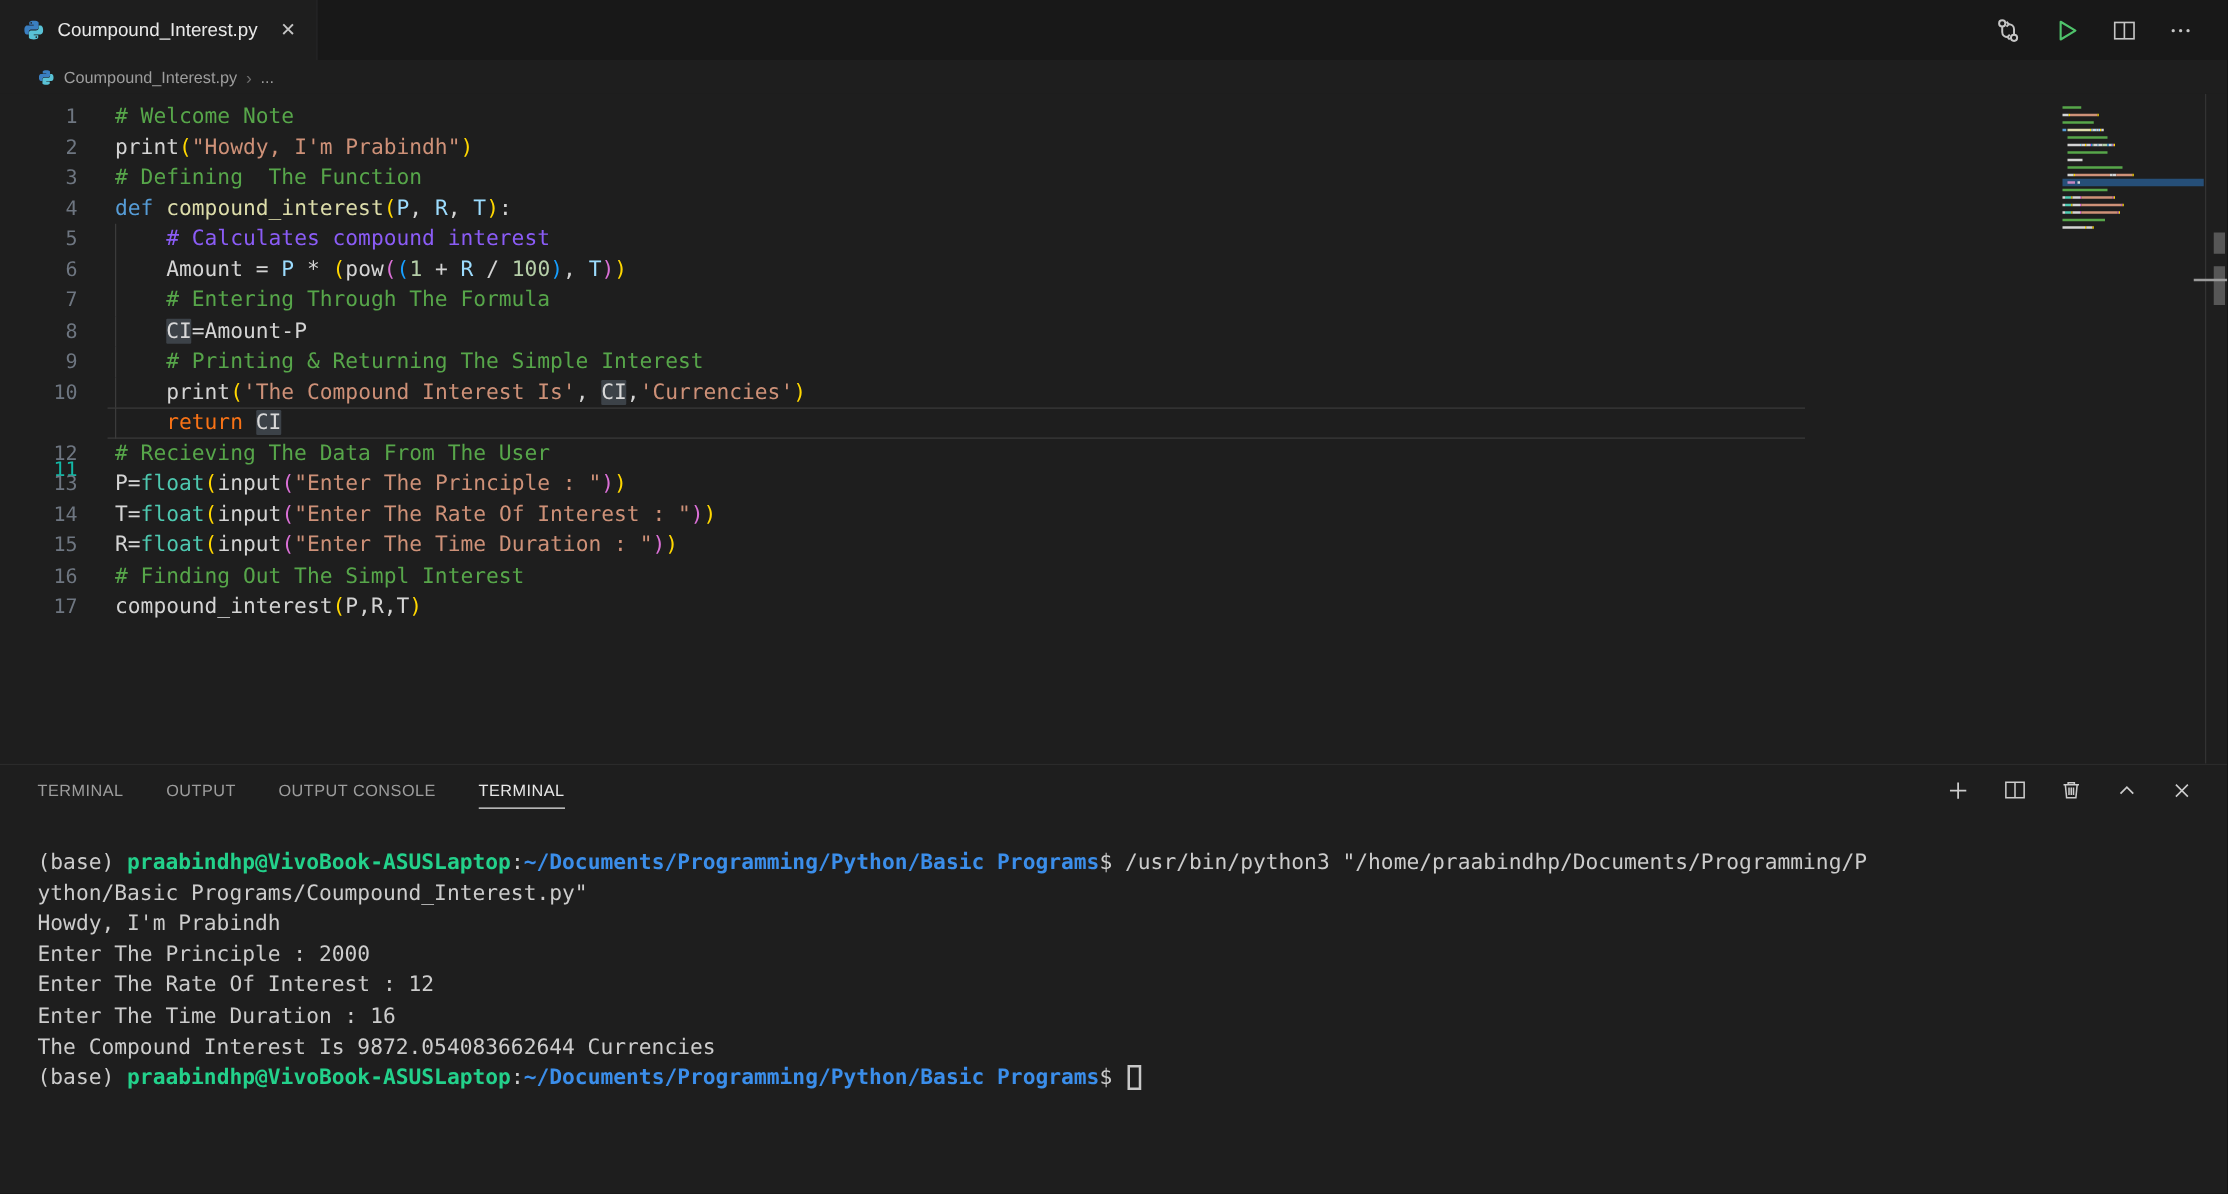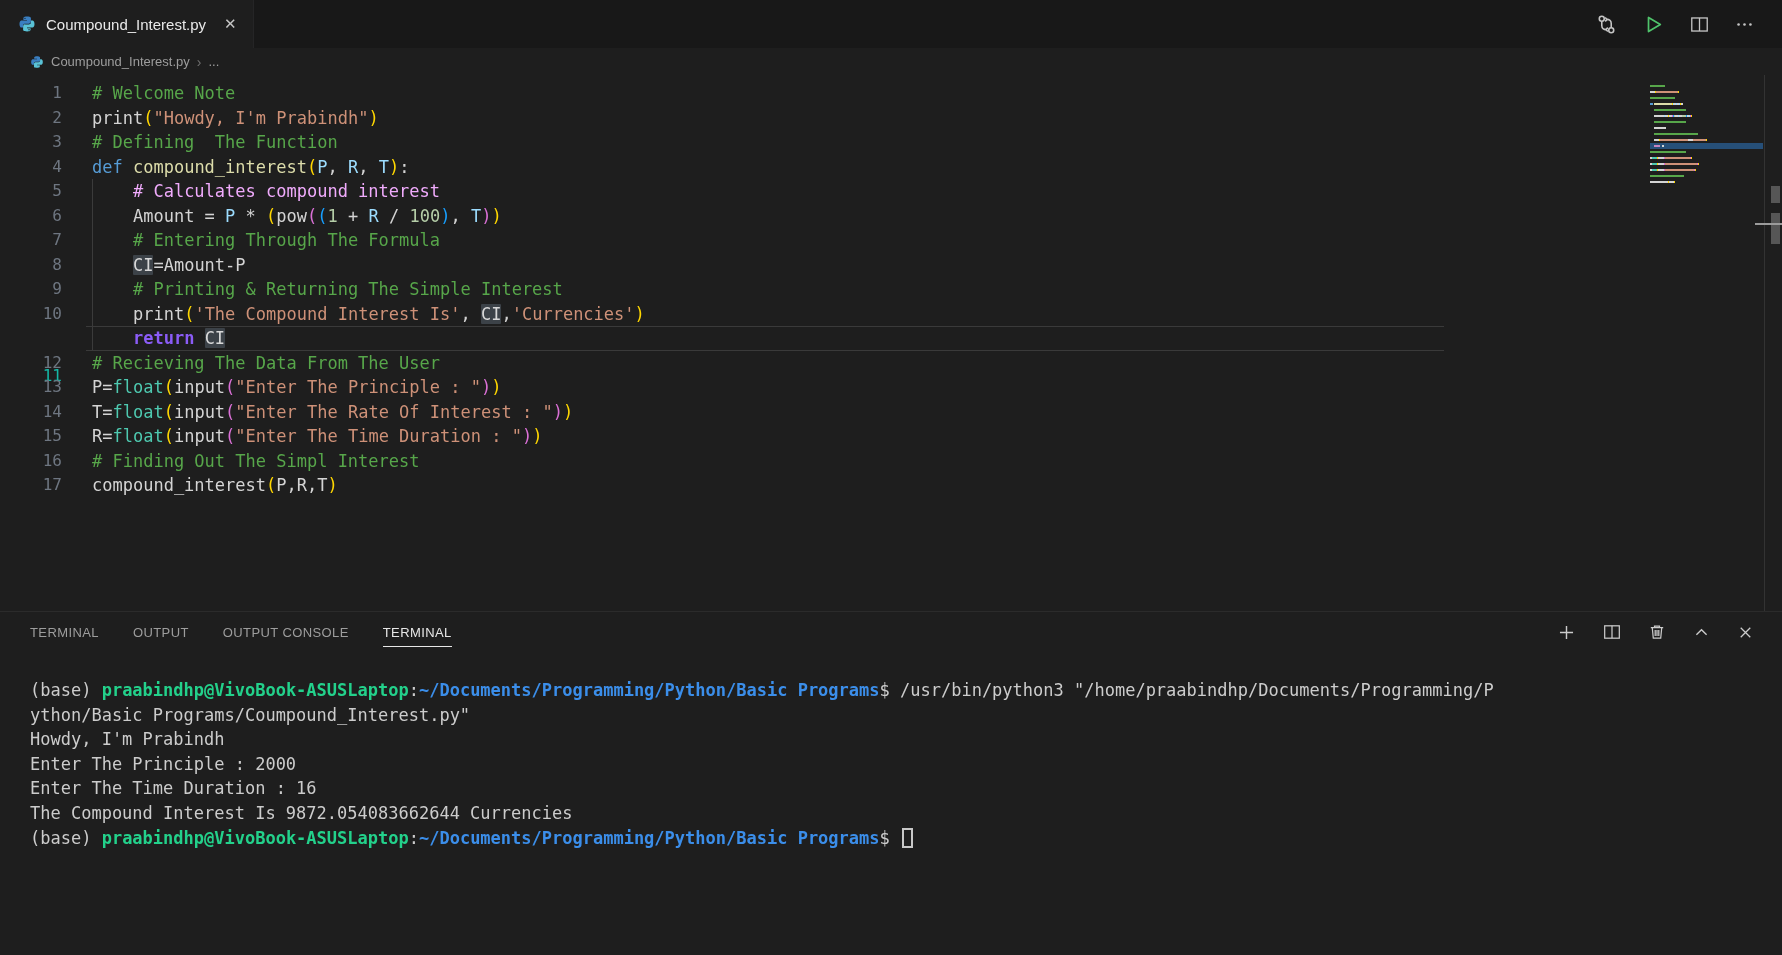--- a/index.html
+++ b/index.html
@@ -139,21 +139,21 @@
         <div class="line">
           <div class="lnum">3</div>
           <div class="ltext"><span style="color: rgb(87, 166, 74);"># Defining  The Function</span></div>
         </div>
         <div class="line">
           <div class="lnum">4</div>
           <div class="ltext"><span style="color: rgb(86, 156, 214);">def</span><span style="color: rgb(212, 212, 212);"> </span><span style="color: rgb(220, 220, 170);">compound_interest</span><span style="color: rgb(255, 215, 0);">(</span><span style="color: rgb(156, 220, 254);">P</span><span style="color: rgb(212, 212, 212);">, </span><span style="color: rgb(156, 220, 254);">R</span><span style="color: rgb(212, 212, 212);">, </span><span style="color: rgb(156, 220, 254);">T</span><span style="color: rgb(255, 215, 0);">)</span><span style="color: rgb(212, 212, 212);">:</span></div>
         </div>
         <div class="line">
           <div class="lnum">5</div>
-          <div class="ltext guide"><span style="color: rgb(212, 212, 212);">    </span><span style="color: #f0abfc;"># Calculates compound interest</span></div>
+          <div class="ltext guide"><span style="color: rgb(212, 212, 212);">    </span><span style="color: #8b5cf6;"># Calculates compound interest</span></div>
         </div>
         <div class="line">
           <div class="lnum">6</div>
           <div class="ltext guide"><span style="color: rgb(212, 212, 212);">    </span><span style="color: rgb(212, 212, 212);">Amount = </span><span style="color: rgb(156, 220, 254);">P</span><span style="color: rgb(212, 212, 212);"> * </span><span style="color: rgb(255, 215, 0);">(</span><span style="color: rgb(212, 212, 212);">pow</span><span style="color: rgb(218, 112, 214);">(</span><span style="color: rgb(23, 159, 255);">(</span><span style="color: rgb(181, 206, 168);">1</span><span style="color: rgb(212, 212, 212);"> + </span><span style="color: rgb(156, 220, 254);">R</span><span style="color: rgb(212, 212, 212);"> / </span><span style="color: rgb(181, 206, 168);">100</span><span style="color: rgb(23, 159, 255);">)</span><span style="color: rgb(212, 212, 212);">, </span><span style="color: rgb(156, 220, 254);">T</span><span style="color: rgb(218, 112, 214);">)</span><span style="color: rgb(255, 215, 0);">)</span></div>
         </div>
         <div class="line">
           <div class="lnum">7</div>
           <div class="ltext guide"><span style="color: rgb(212, 212, 212);">    </span><span style="color: rgb(87, 166, 74);"># Entering Through The Formula</span></div>
         </div>
         <div class="line">
@@ -163,21 +163,21 @@
         <div class="line">
           <div class="lnum">9</div>
           <div class="ltext guide"><span style="color: rgb(212, 212, 212);">    </span><span style="color: rgb(87, 166, 74);"># Printing &amp; Returning The Simple Interest</span></div>
         </div>
         <div class="line">
           <div class="lnum">10</div>
           <div class="ltext guide"><span style="color: rgb(212, 212, 212);">    </span><span style="color: rgb(212, 212, 212);">print</span><span style="color: rgb(255, 215, 0);">(</span><span style="color: rgb(206, 145, 120);">'The Compound Interest Is'</span><span style="color: rgb(212, 212, 212);">, </span><span class="word-hl" style="color: rgb(216, 216, 216);">CI</span><span style="color: rgb(212, 212, 212);">,</span><span style="color: rgb(206, 145, 120);">'Currencies'</span><span style="color: rgb(255, 215, 0);">)</span></div>
         </div>
         <div class="line current">
           <div class="lnum">11</div>
-          <div class="ltext guide"><span style="color: rgb(212, 212, 212);">    </span><span style="color: #8b5cf6; font-weight: bold;">return</span><span style="color: rgb(212, 212, 212);"> </span><span class="word-hl" style="color: rgb(216, 216, 216);">CI</span></div>
+          <div class="ltext guide"><span style="color: rgb(212, 212, 212);">    </span><span style="color: #f97316;">return</span><span style="color: rgb(212, 212, 212);"> </span><span class="word-hl" style="color: rgb(216, 216, 216);">CI</span></div>
         </div>
         <div class="line">
           <div class="lnum">12</div>
           <div class="ltext"><span style="color: rgb(87, 166, 74);"># Recieving The Data From The User</span></div>
         </div>
         <div class="line">
           <div class="lnum">13</div>
           <div class="ltext"><span style="color: rgb(212, 212, 212);">P=</span><span style="color: rgb(78, 201, 176);">float</span><span style="color: rgb(255, 215, 0);">(</span><span style="color: rgb(212, 212, 212);">input</span><span style="color: rgb(218, 112, 214);">(</span><span style="color: rgb(206, 145, 120);">"Enter The Principle : "</span><span style="color: rgb(218, 112, 214);">)</span><span style="color: rgb(255, 215, 0);">)</span></div>
         </div>
         <div class="line">
@@ -364,20 +364,21 @@
             </svg>
         </span>
       </div>
     </div>
     <div class="terminal">
       <div>
           <div class="tline"><span style="color: rgb(204, 204, 204);">(base) </span><span class="tb" style="color: rgb(35, 209, 139);">praabindhp@VivoBook-ASUSLaptop</span><span style="color: rgb(204, 204, 204);">:</span><span class="tb" style="color: rgb(59, 142, 234);">~/Documents/Programming/Python/Basic Programs</span><span style="color: rgb(204, 204, 204);">$ /usr/bin/python3 "/home/praabindhp/Documents/Programming/P</span></div>
           <div class="tline"><span style="color: rgb(204, 204, 204);">ython/Basic Programs/Coumpound_Interest.py"</span></div>
           <div class="tline"><span style="color: rgb(204, 204, 204);">Howdy, I'm Prabindh</span></div>
           <div class="tline"><span style="color: rgb(204, 204, 204);">Enter The Principle : 2000</span></div>
+          <div class="tline"><span style="color: rgb(204, 204, 204);">Enter The Rate Of Interest : 12</span></div>
           <div class="tline"><span style="color: rgb(204, 204, 204);">Enter The Time Duration : 16</span></div>
           <div class="tline"><span style="color: rgb(204, 204, 204);">The Compound Interest Is 9872.054083662644 Currencies</span></div>
           <div class="tline"><span style="color: rgb(204, 204, 204);">(base) </span><span class="tb" style="color: rgb(35, 209, 139);">praabindhp@VivoBook-ASUSLaptop</span><span style="color: rgb(204, 204, 204);">:</span><span class="tb" style="color: rgb(59, 142, 234);">~/Documents/Programming/Python/Basic Programs</span><span style="color: rgb(204, 204, 204);">$ </span><span class="term-cursor"></span></div>
         </div>
     </div>
   </div>
 
 </div>
 
 </body></html>

